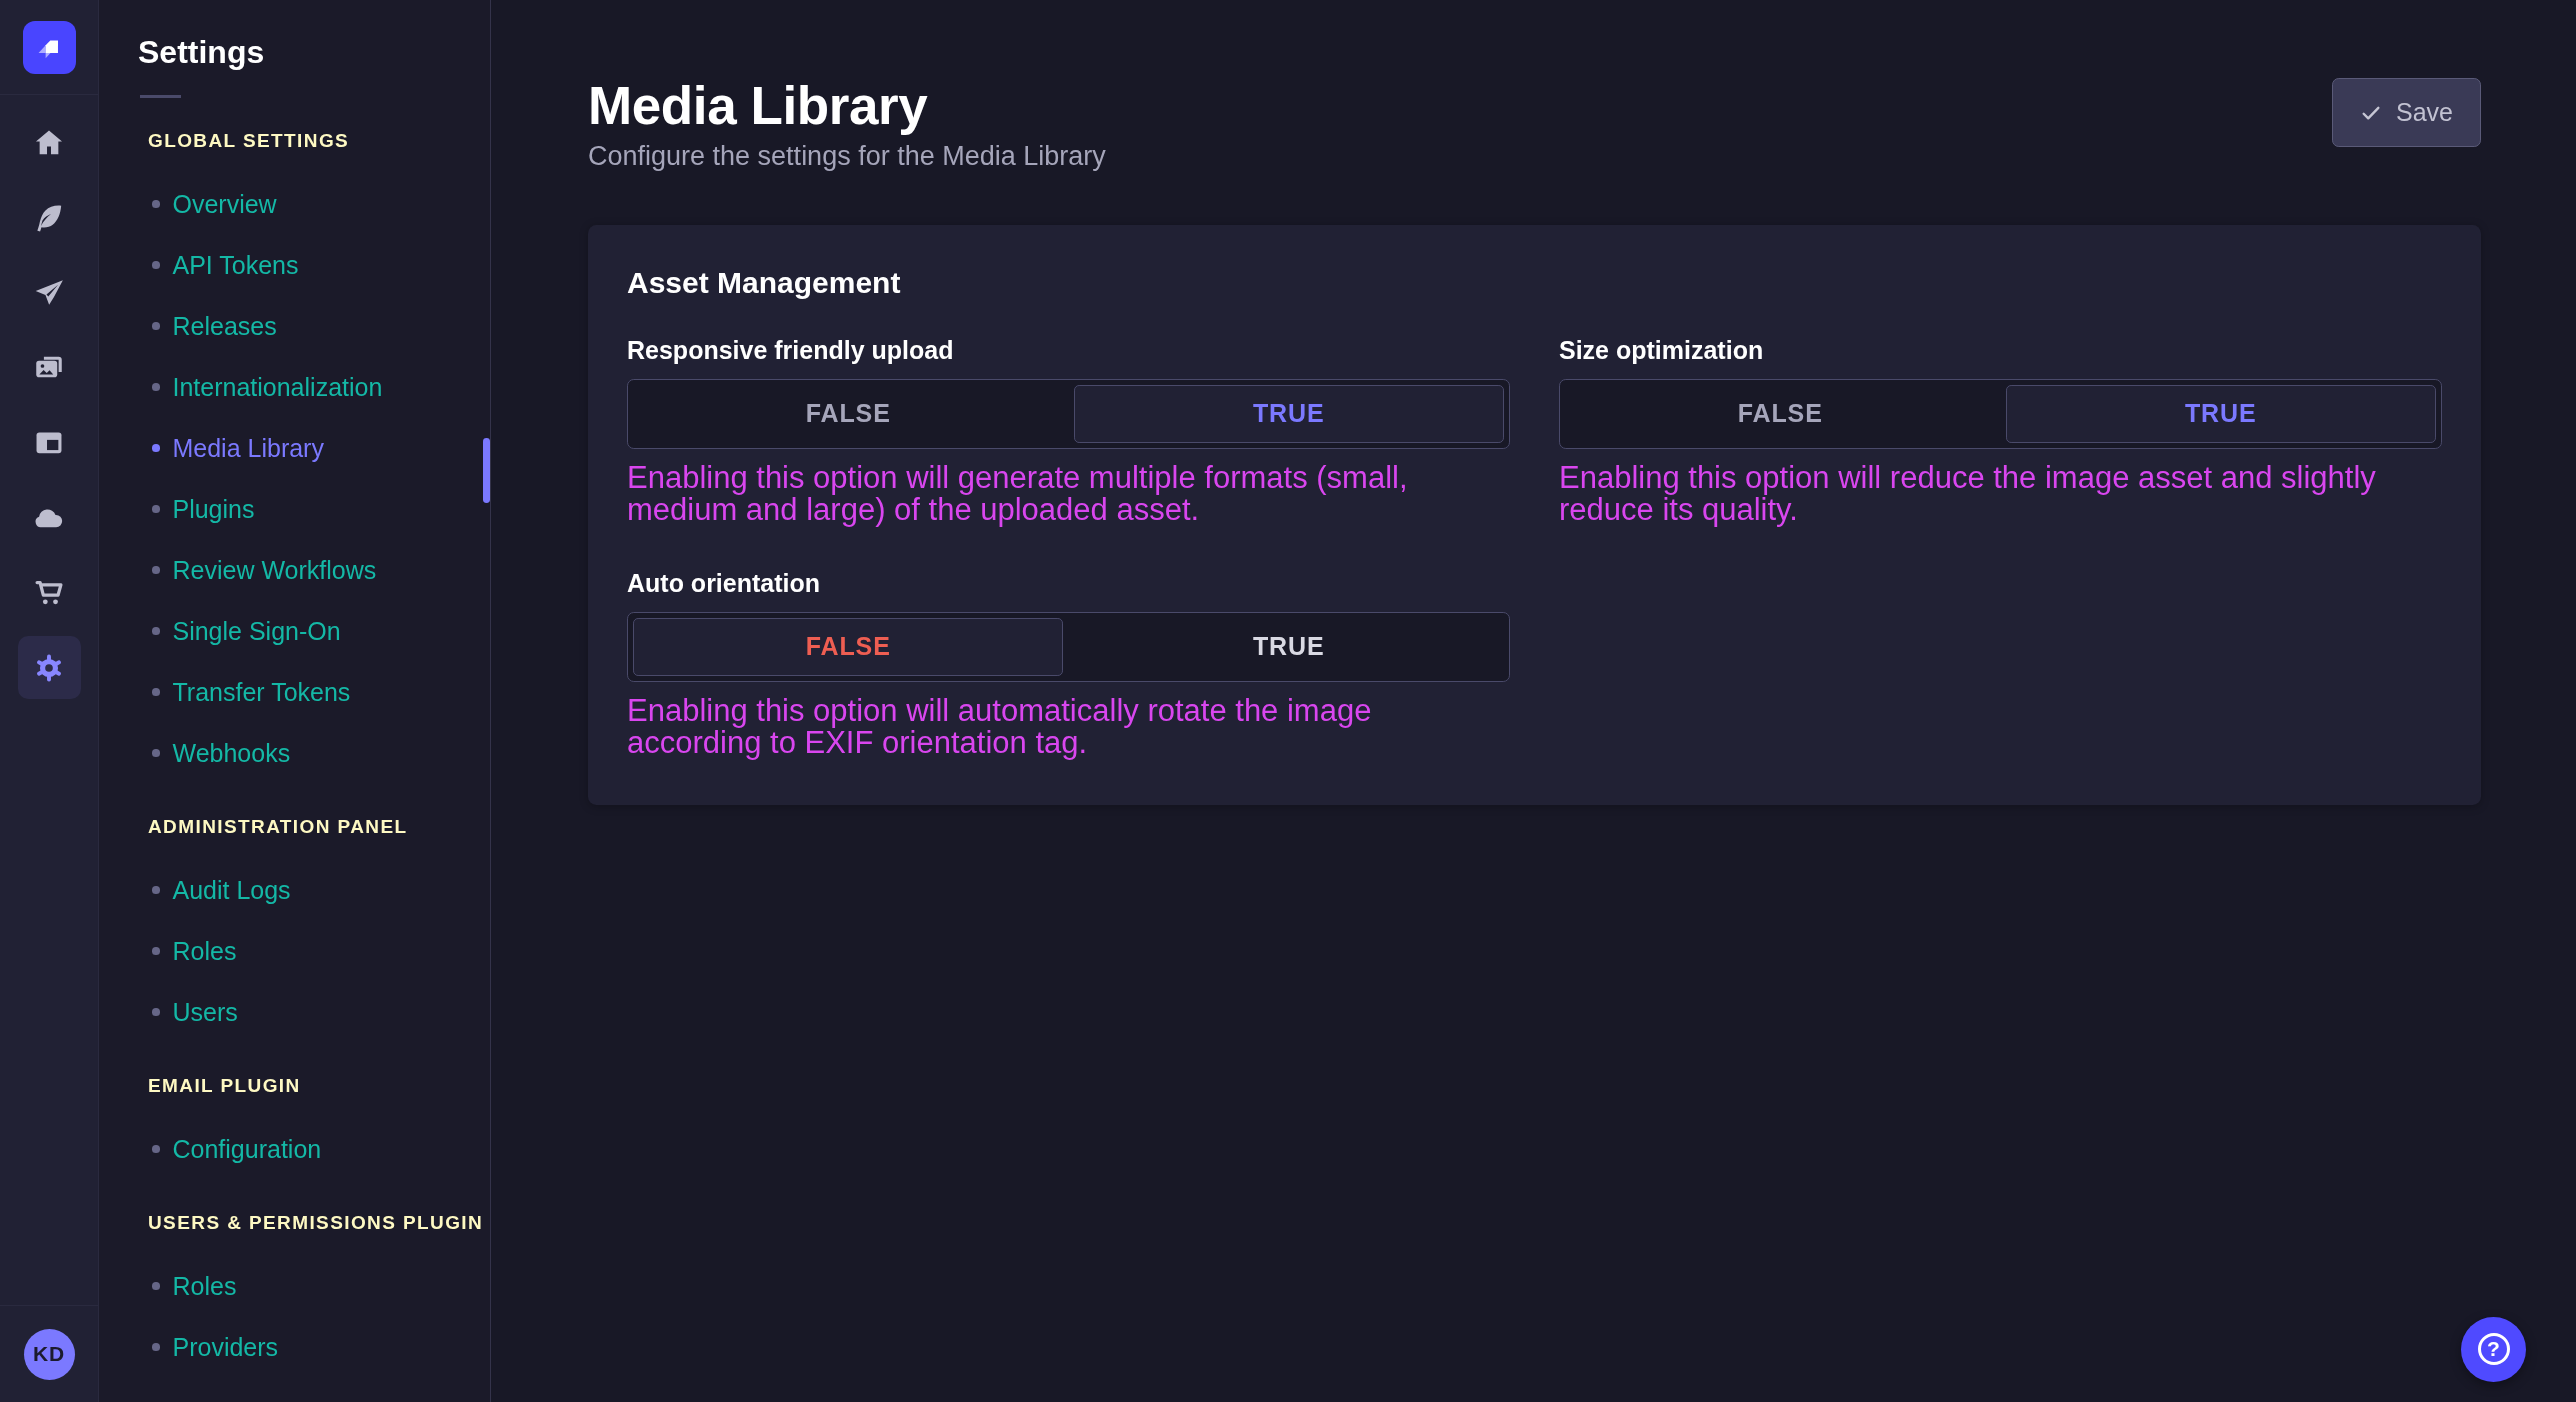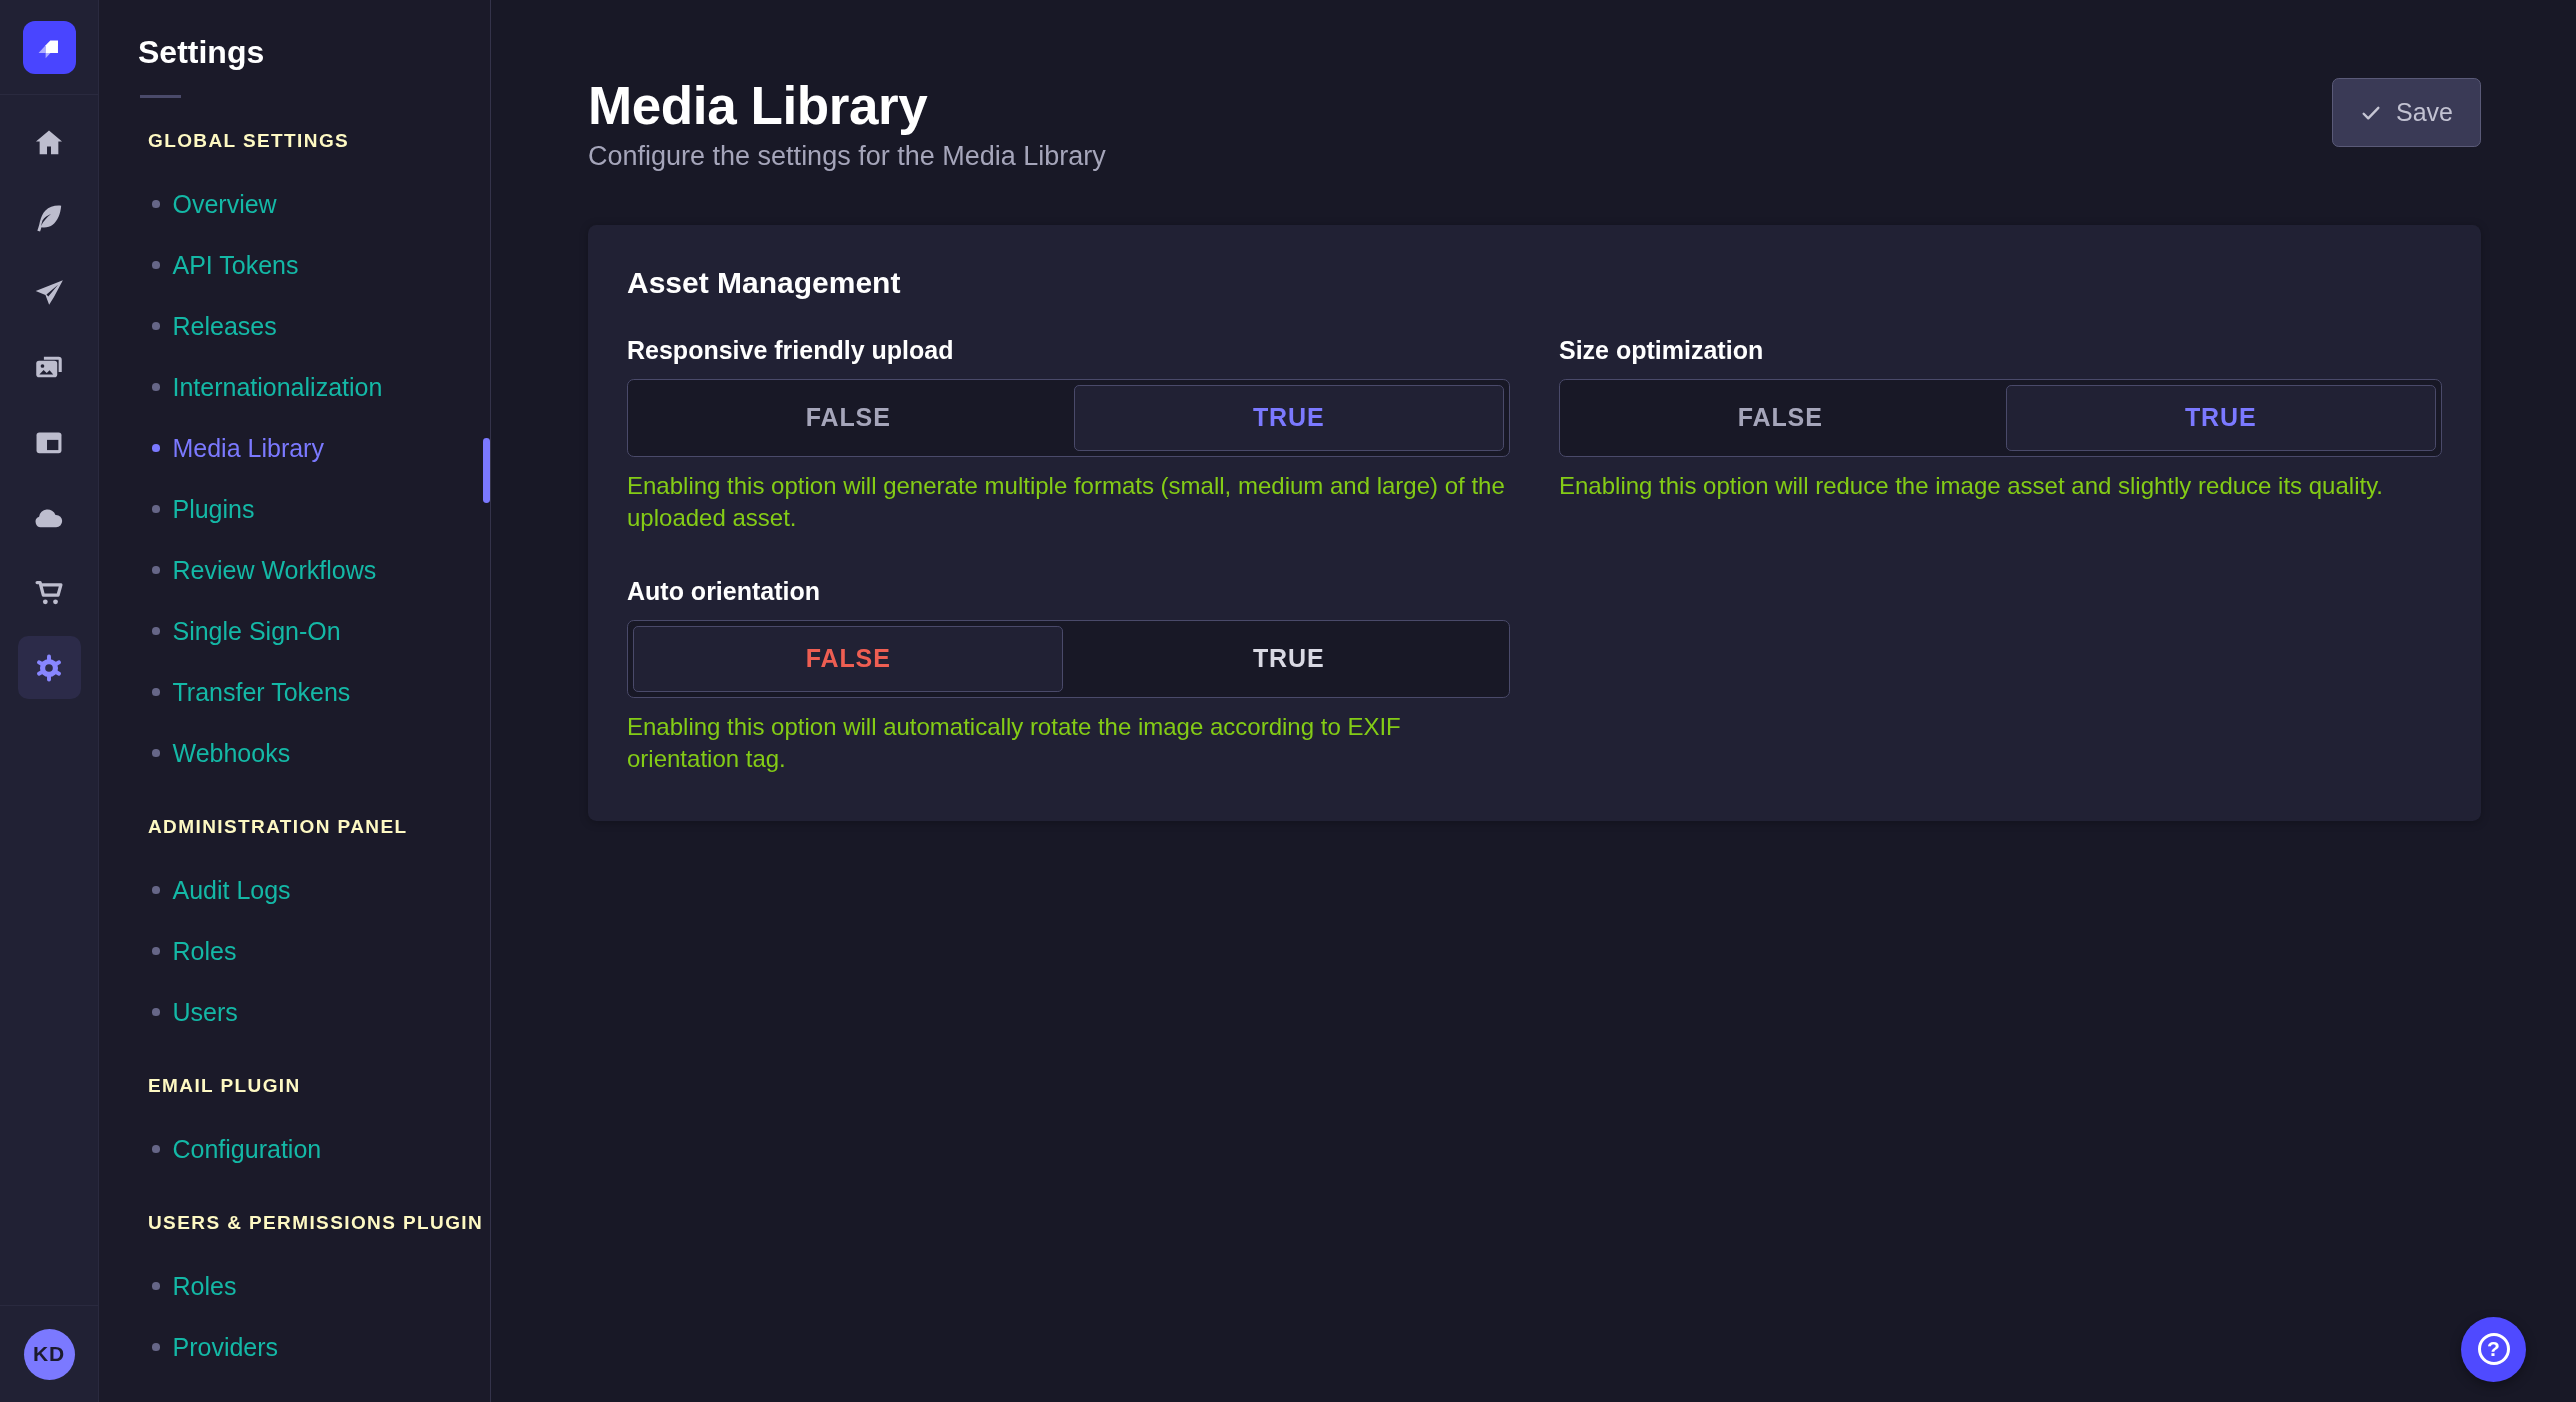--- a/index.html
+++ b/index.html
@@ -95,34 +95,34 @@
     padding:41px 39px 46px 39px;
     box-shadow:0 1.7px 8.5px rgba(0,0,0,0.25);
   }
   .card-title { font-size:30px; font-weight:700; color:#ffffff; }
   .fields-grid {
     margin-top:36px;
     display:grid; grid-template-columns:1fr 1fr; column-gap:49px; row-gap:43px;
   }
   .field-label { font-size:25px; font-weight:700; color:#ffffff; margin-bottom:13.6px; }
   .toggle {
-    height:78px; border:1.7px solid #4a4a6a; border-radius:6.8px; background:#181826;
+    height:70px; border:1.7px solid #4a4a6a; border-radius:6.8px; background:#181826;
     display:flex; overflow:hidden;
   }
   .toggle-half {
     flex:1; margin:5.1px; border-radius:5.1px;
     display:flex; align-items:center; justify-content:center;
     font-size:25px; font-weight:700; letter-spacing:0.9px;
     color:#a5a5ba; cursor:pointer; border:1.7px solid transparent;
   }
   .toggle-half.bright { color:#d9d9e3; }
   .toggle-half.selected { background:#212134; border-color:#4a4a6a; }
   .toggle-half.selected.sel-purple { color:#7b79ff; }
   .toggle-half.selected.sel-red { color:#ee5e52; }
-  .hint { margin-top:13.6px; font-size:24px; line-height:32px; color:#84cc16; }
+  .hint { margin-top:13.6px; font-size:31px; line-height:32px; color:#d946ef; }
   .col-span-note { max-width:886px; }
   
   .help-btn {
     position:fixed; right:50px; bottom:20.4px;
     width:65px; height:65px; border-radius:50%;
     background:#4f4aff; border:none; cursor:pointer;
     display:flex; align-items:center; justify-content:center;
     box-shadow:0 3.4px 10.2px rgba(0,0,0,0.35);
   }
   .help-ring {

